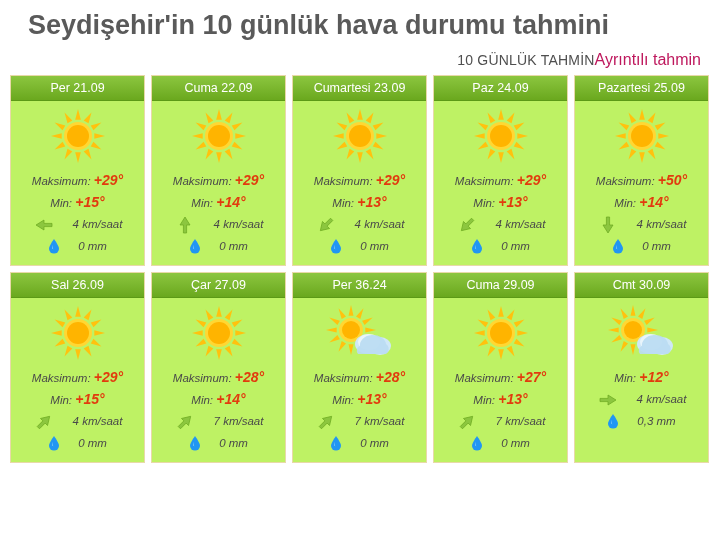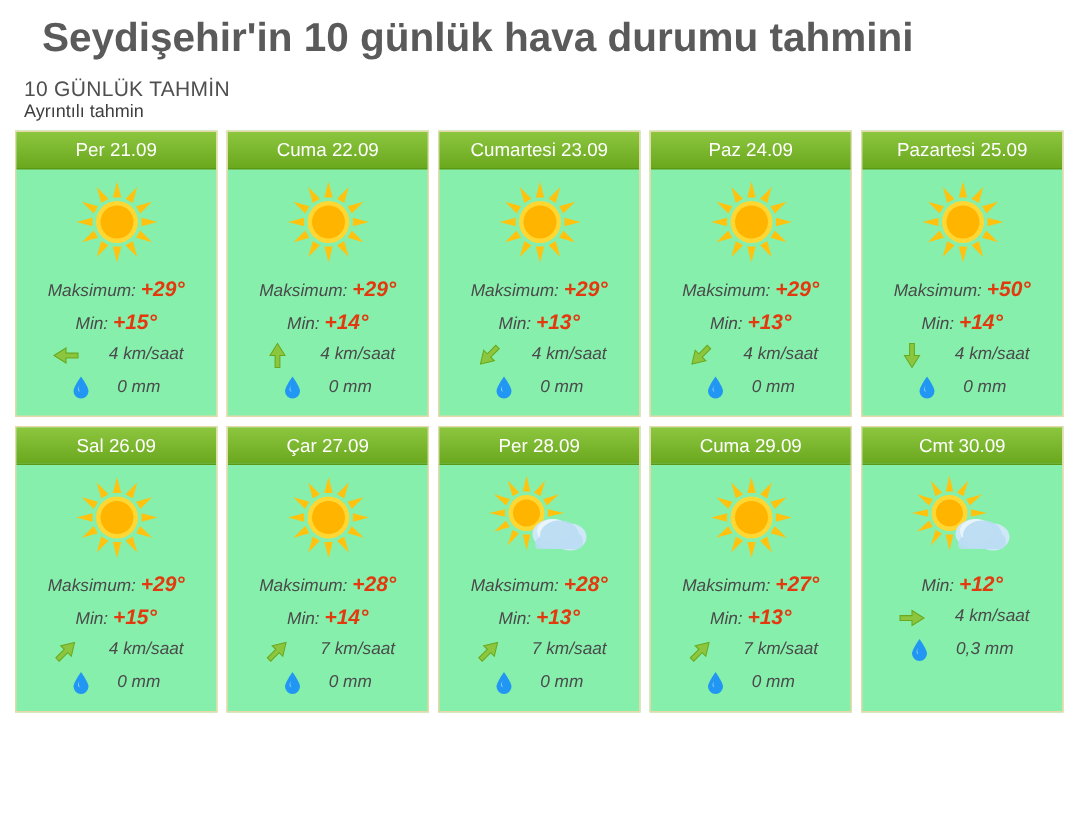--- a/index.html
+++ b/index.html
@@ -25,45 +25,44 @@
     color: #5a5a5a;
     padding: 10px 0 0 28px;
     letter-spacing: 0px;
     white-space: nowrap;
   }
   .subbar {
     display: flex;
     align-items: baseline;
     justify-content: flex-end;
     padding: 10px 18px 6px 16px;
-    flex-direction: column;
   }
   .subbar .sublabel {
     font-size: 14px;
     color: #4f4f4f;
     letter-spacing: 0.2px;
   }
   .subbar .detail-link {
-    font-size: 12px;
-    color: #404040;
+    font-size: 16px;
+    color: #be185d;
     text-decoration: none;
     cursor: pointer;
   }
   .grid {
     padding: 0 10px;
   }
   .row {
     display: flex;
     gap: 6px;
     margin-bottom: 6px;
   }
   .card {
     flex: 1 1 0;
     border: 1px solid #e8d9a8;
-    background: #86efac;
+    background: #bef264;
     box-sizing: border-box;
     display: flex;
     flex-direction: column;
     align-items: stretch;
   }
   .card-head {
     background: linear-gradient(to bottom, #8cc63f 0%, #6aa81e 100%);
     color: #ffffff;
     font-size: 12.5px;
     text-align: center;
@@ -431,21 +430,21 @@
                 <svg width="12" height="16" viewBox="0 0 12 16">
                   <path d="M6 1 C6 1 1 8 1 10.6 A5 5 0 0 0 11 10.6 C11 8 6 1 6 1 Z" fill="#2196f3"></path>
                   <path d="M4 9.5 C4 8.4 5 7 5 7 C4.2 8.6 4.6 10.4 5.4 11.2 C4.6 11.2 4 10.4 4 9.5 Z" fill="#8fd3fb"></path>
                 </svg>
               </span>
               <span class="raintxt">0 mm</span>
             </div>
           </div>
         </div>
         <div class="card">
-          <div class="card-head">Per 28.09</div>
+          <div class="card-head">Per 36.24</div>
           <div class="icon-wrap">
             <svg width="72" height="58" viewBox="0 0 72 58">
               <polygon points="29.5,11.7 27.0,1.0 24.5,11.7" fill="#ffc20e"></polygon>
               <polygon points="36.3,14.9 39.5,4.3 32.0,12.4" fill="#ffc20e"></polygon>
               <polygon points="40.6,21.0 48.7,13.5 38.1,16.7" fill="#ffc20e"></polygon>
               <polygon points="41.3,28.5 52.0,26.0 41.3,23.5" fill="#ffc20e"></polygon>
               <polygon points="38.1,35.3 48.7,38.5 40.6,31.0" fill="#ffc20e"></polygon>
               <polygon points="32.0,39.6 39.5,47.7 36.3,37.1" fill="#ffc20e"></polygon>
               <polygon points="24.5,40.3 27.0,51.0 29.5,40.3" fill="#ffc20e"></polygon>
               <polygon points="17.7,37.1 14.5,47.7 22.0,39.6" fill="#ffc20e"></polygon>

